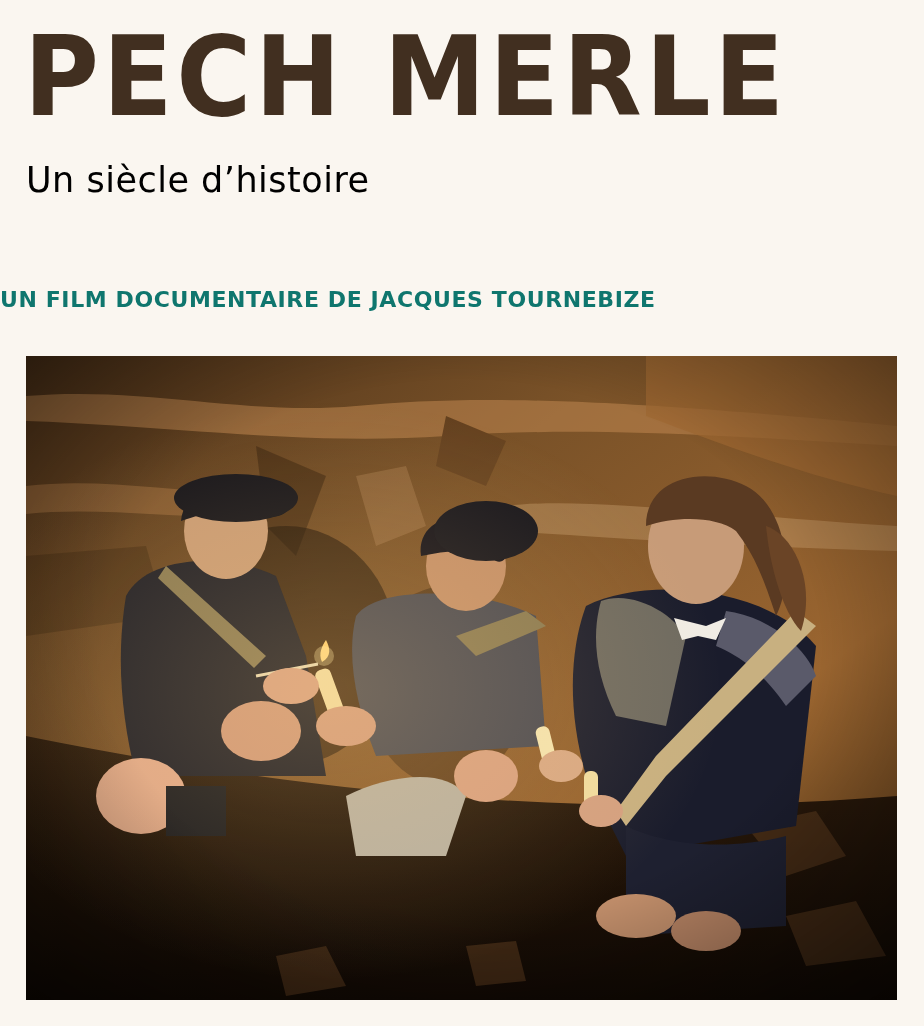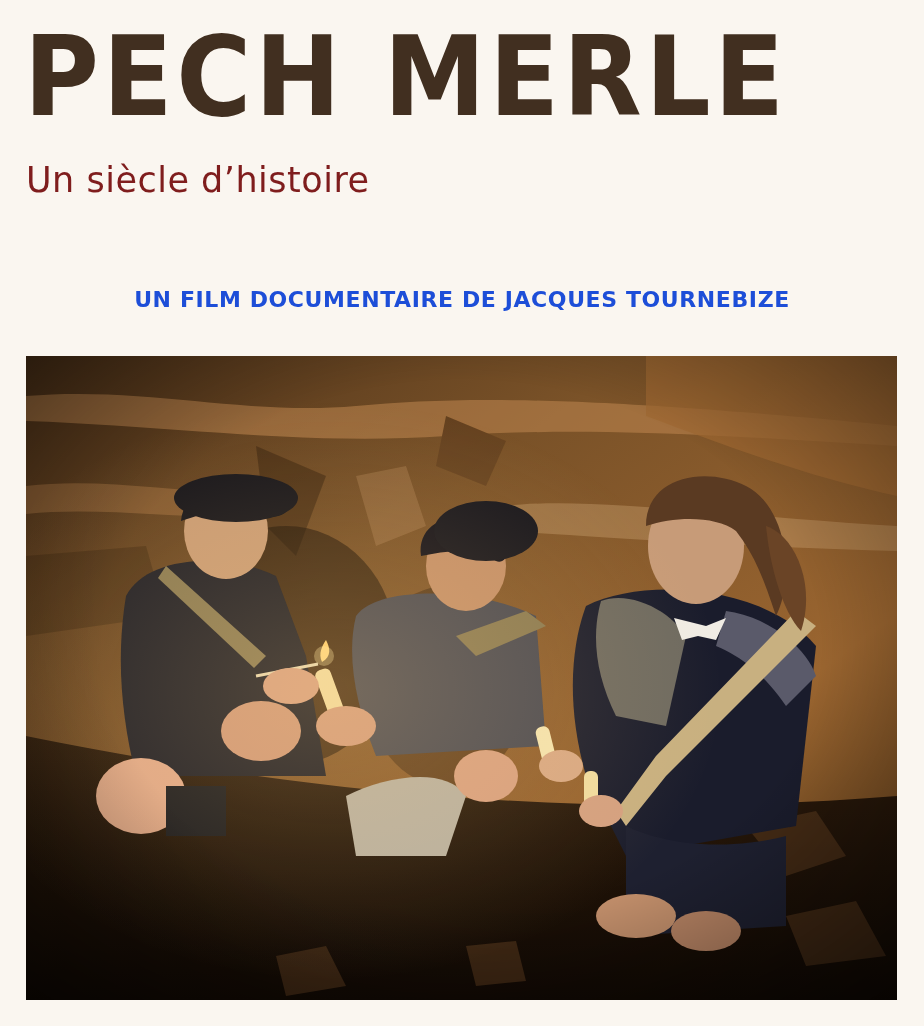--- a/index.html
+++ b/index.html
@@ -30,35 +30,35 @@
     transform-origin: left top;
   }
   .subtitle {
     position: absolute;
     left: 26px;
     top: 160px;
     margin: 0;
     font-family: "DejaVu Sans", sans-serif;
     font-size: 35px;
     font-weight: normal;
-    color: #7f1d1d;
+    color: #000000;
     letter-spacing: 0.5px;
     white-space: nowrap;
   }
   .credit {
     position: absolute;
     left: 0;
     width: 924px;
     top: 287px;
-    text-align: center;
+    text-align: left;
     font-family: "DejaVu Sans", sans-serif;
     font-weight: bold;
     font-size: 22px;
     letter-spacing: 0.6px;
-    color: #1d4ed8;
+    color: #0f766e;
     white-space: nowrap;
   }
   .photo {
     position: absolute;
     left: 26px;
     top: 356px;
     width: 871px;
     height: 644px;
     overflow: hidden;
     background: #2a1a0c;

